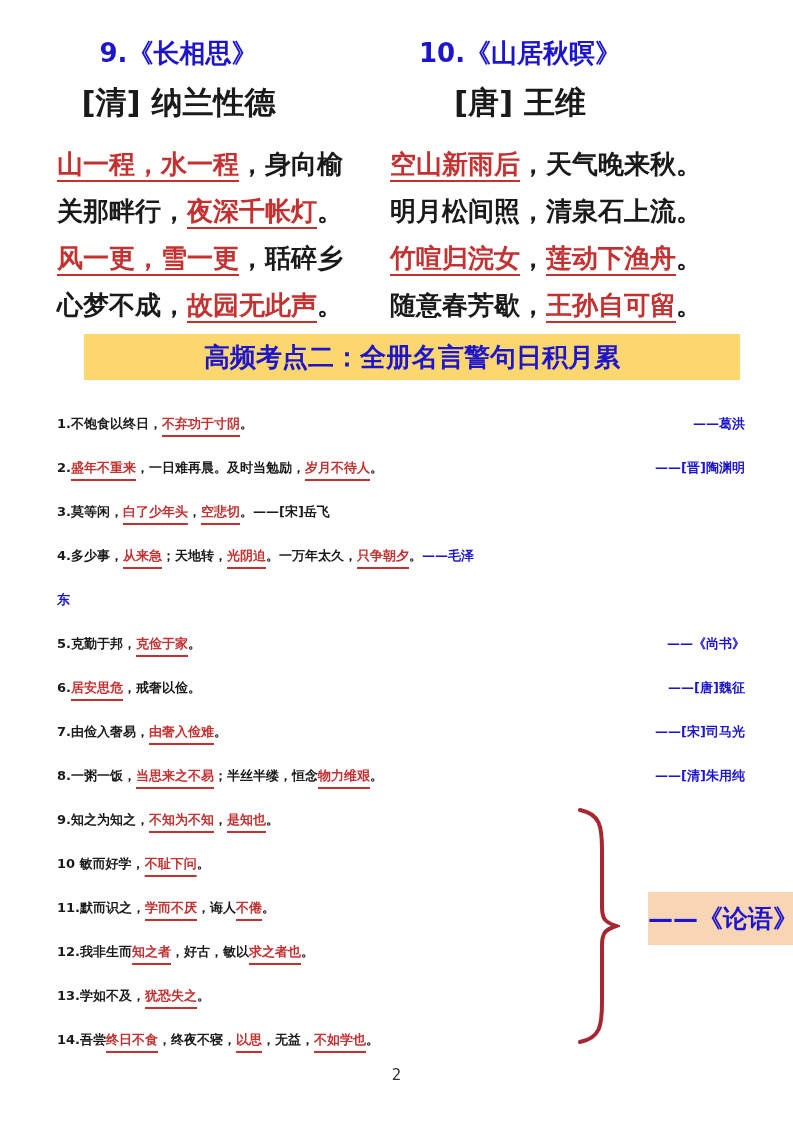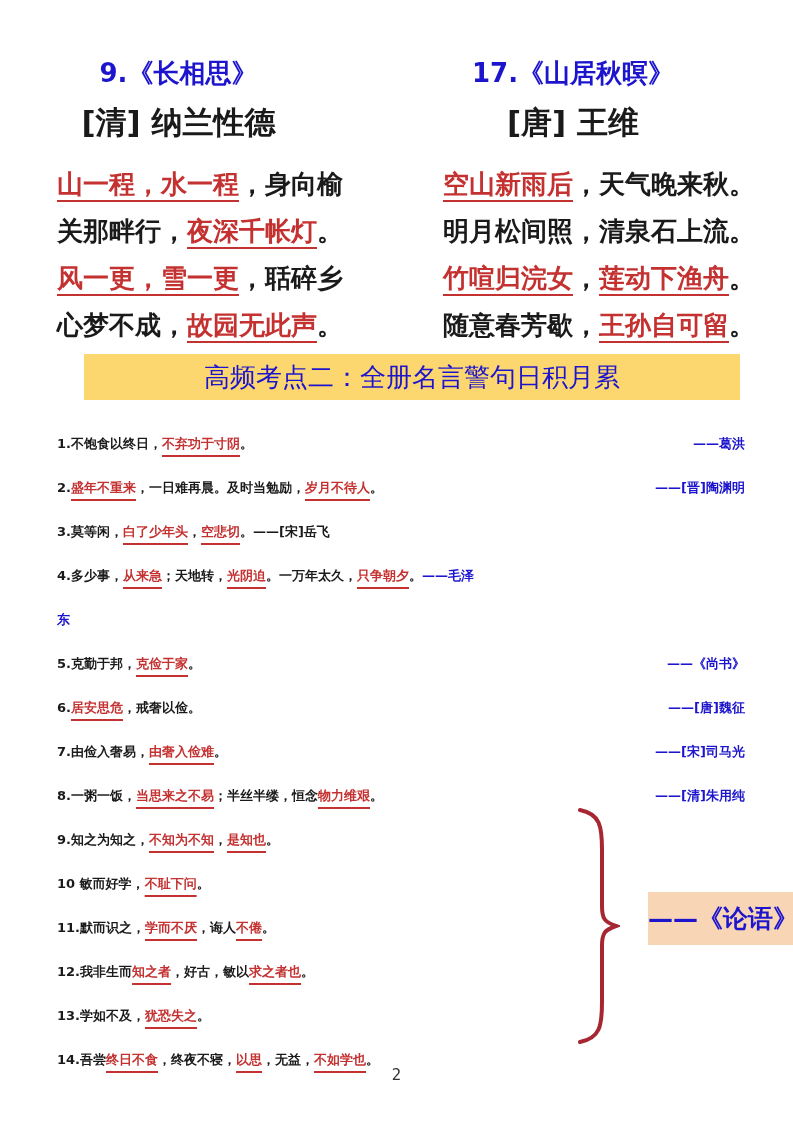--- a/index.html
+++ b/index.html
@@ -14,41 +14,41 @@
   .page{
     position:relative;
     width:793px;height:1122px;
     margin:0 auto;
     background:#ffffff;
     font-family:"DejaVu Sans",sans-serif;
     color:var(--text-black);
     overflow:hidden;
   }
   
-  .poems{display:flex;padding:58px 0 0 57px;justify-content:space-between;}
+  .poems{display:flex;padding:38px 0 0 57px;}
   .poem{flex:none;}
   .poem-left{width:303px;}
   .poem-right{width:350px;margin-left:30px;}
   .poem-head-left{padding-right:60px;}
   .poem-head-right{padding-right:90px;}
   .poem-title{
     font-size:26px;font-weight:bold;line-height:30px;
     color:var(--accent-blue);text-align:center;
   }
   .poem-author{
     font-size:31px;line-height:30px;margin-top:19px;
     color:var(--text-black);text-align:center;font-weight:600;
   }
   .poem-lines{margin-top:24px;font-size:26px;font-weight:600;}
   .poem-line{height:47px;line-height:47px;white-space:nowrap;}
   
   .banner{
     margin:5px 53px 0 84px;height:46px;line-height:46px;
     background:var(--banner-bg);
-    color:var(--accent-blue);font-size:26px;font-weight:normal;
+    color:var(--accent-blue);font-size:26px;font-weight:bold;
     text-align:center;
   }
   
   .quotes{margin:22px 48px 0 57px;font-size:13px;font-weight:600;}
   .quote-row{
     display:flex;justify-content:space-between;align-items:baseline;
     height:44px;line-height:44px;
   }
   .quote-text{white-space:nowrap;}
   .quote-attr{
@@ -92,21 +92,21 @@
       </div>
       <div class="poem-lines">
           <div class="poem-line"><span class="seg-red">山一程，水一程</span><span class="seg-plain">，身向榆</span></div>
           <div class="poem-line"><span class="seg-plain">关那畔行，</span><span class="seg-red">夜深千帐灯</span><span class="seg-plain">。</span></div>
           <div class="poem-line"><span class="seg-red">风一更，雪一更</span><span class="seg-plain">，聒碎乡</span></div>
           <div class="poem-line"><span class="seg-plain">心梦不成，</span><span class="seg-red">故园无此声</span><span class="seg-plain">。</span></div>
         </div>
     </div>
     <div class="poem poem-right">
       <div class="poem-head-right">
-        <div class="poem-title">17.《山居秋暝》</div>
+        <div class="poem-title">10.《山居秋暝》</div>
         <div class="poem-author">[唐] 王维</div>
       </div>
       <div class="poem-lines">
           <div class="poem-line"><span class="seg-red">空山新雨后</span><span class="seg-plain">，天气晚来秋。</span></div>
           <div class="poem-line"><span class="seg-plain">明月松间照，清泉石上流。</span></div>
           <div class="poem-line"><span class="seg-red">竹喧归浣女</span><span class="seg-plain">，</span><span class="seg-red">莲动下渔舟</span><span class="seg-plain">。</span></div>
           <div class="poem-line"><span class="seg-plain">随意春芳歇，</span><span class="seg-red">王孙自可留</span><span class="seg-plain">。</span></div>
         </div>
     </div>
   </div>

